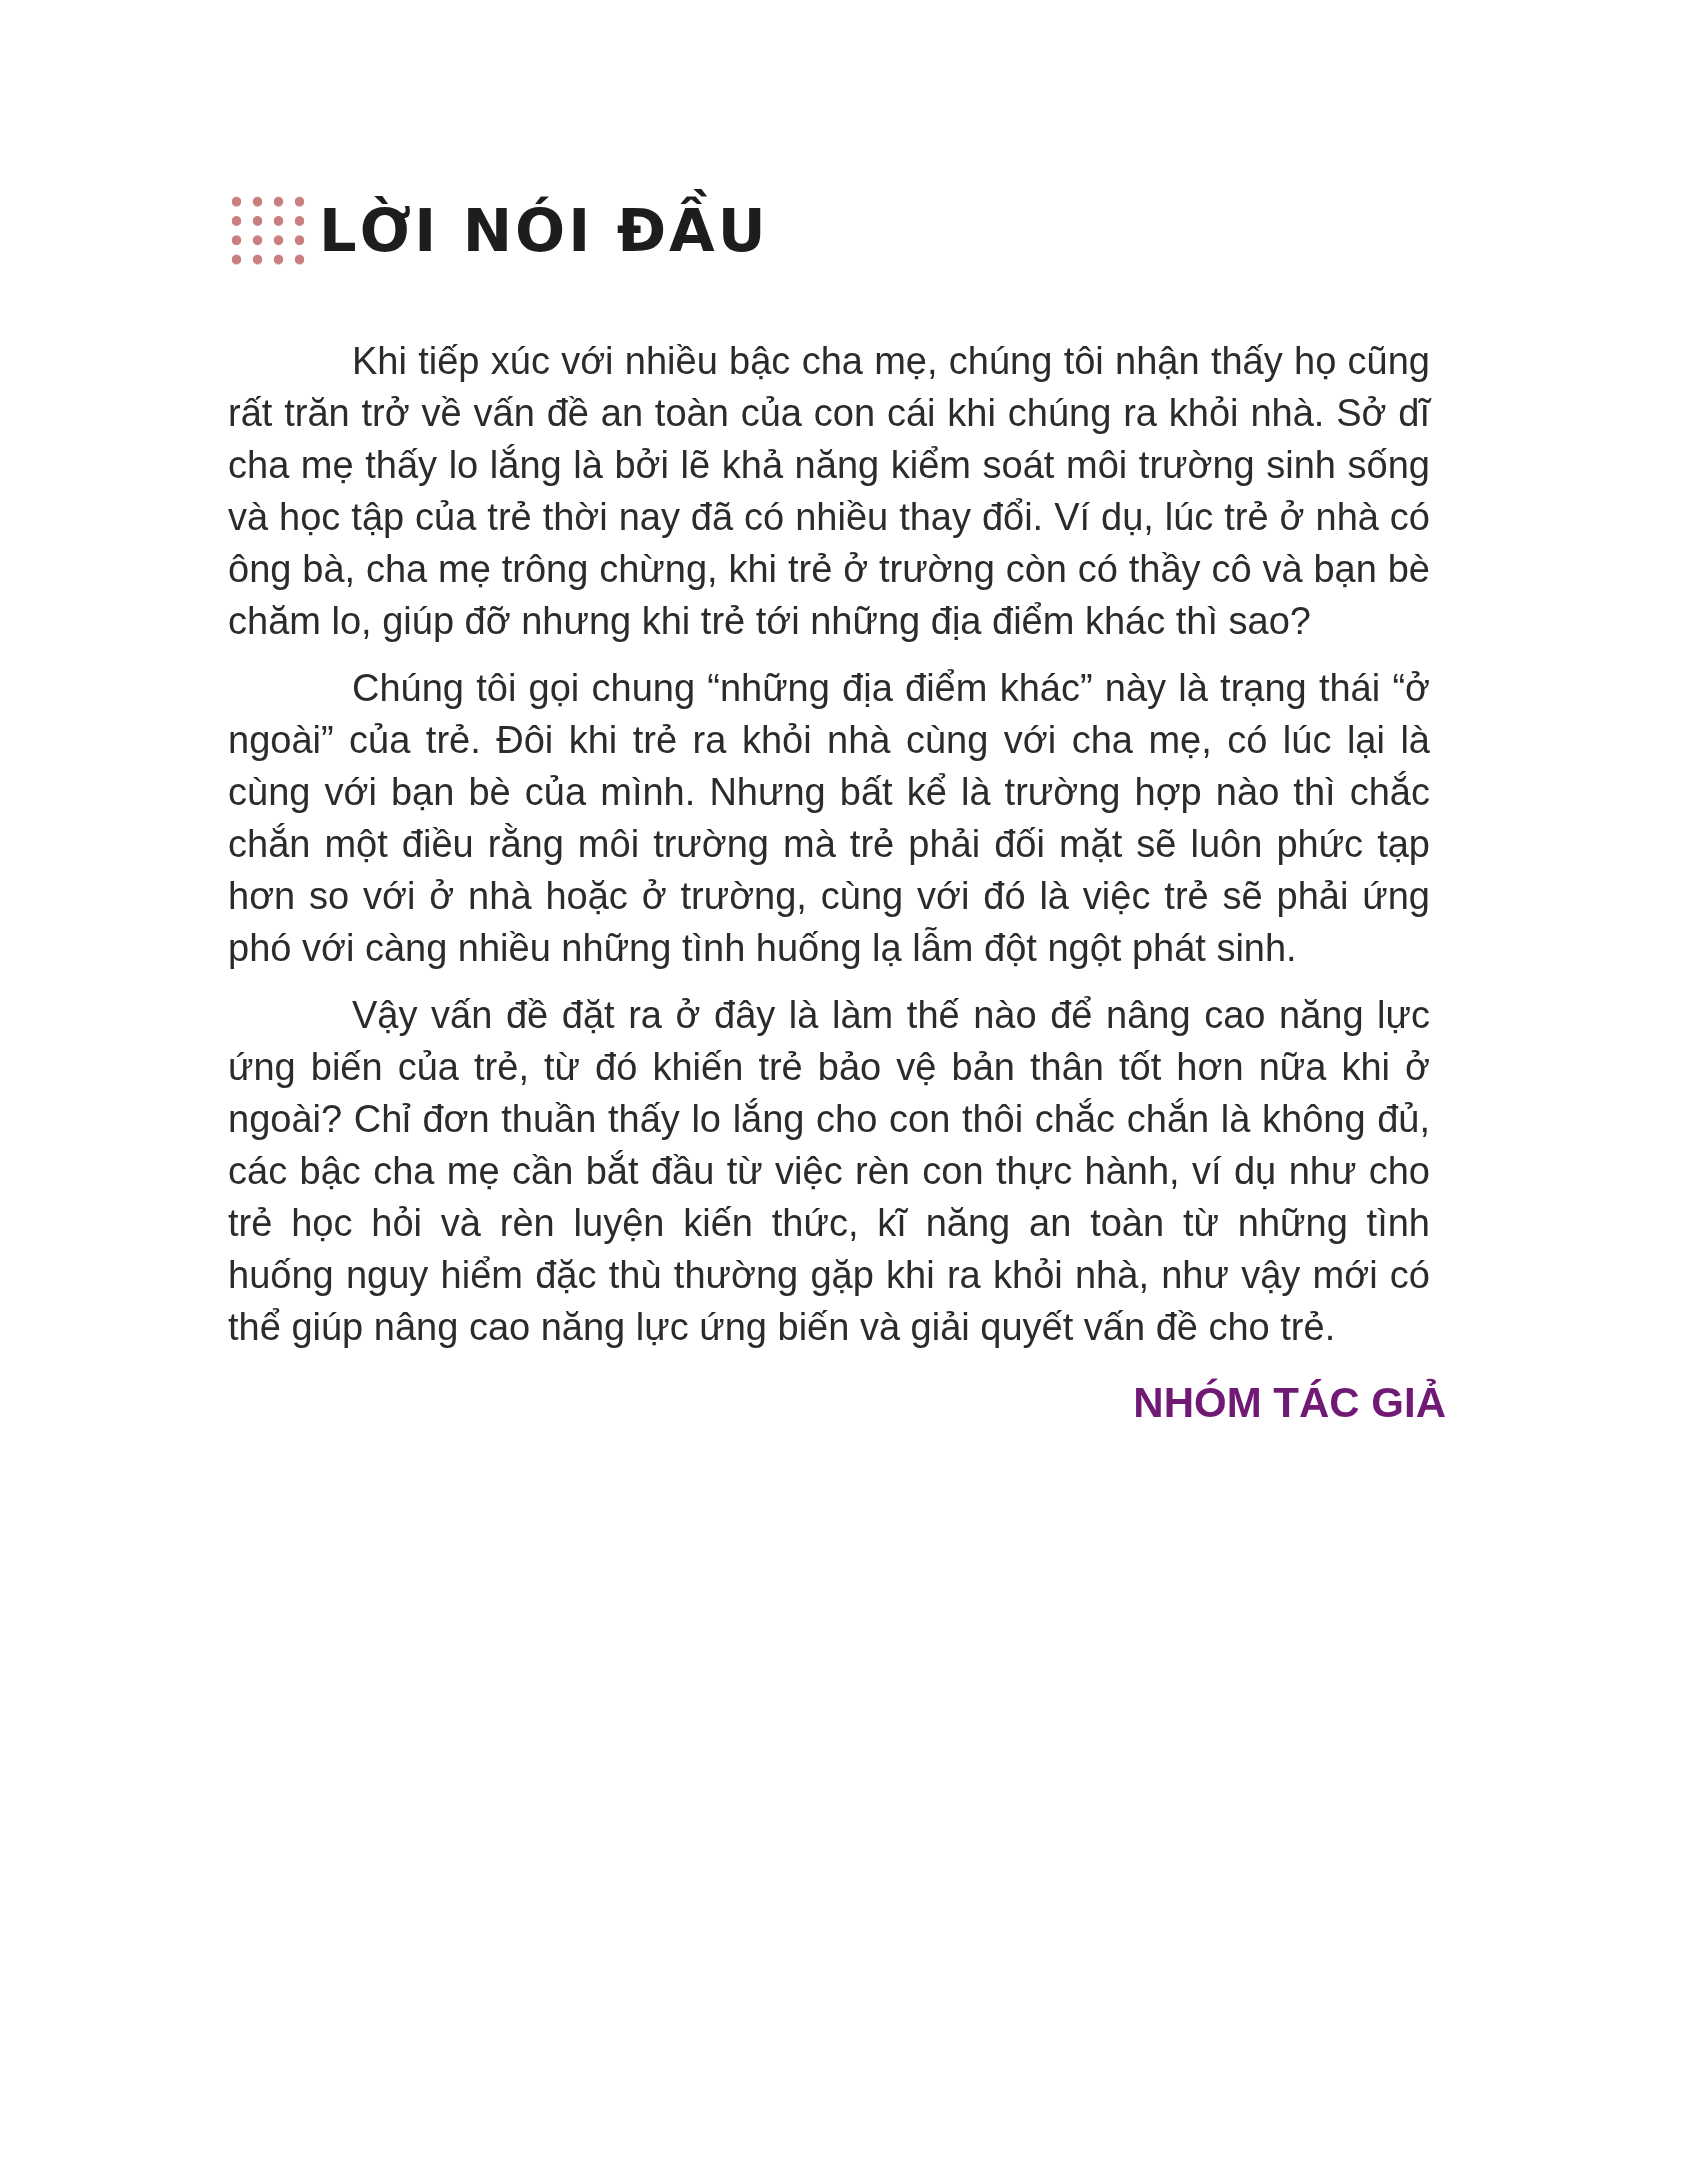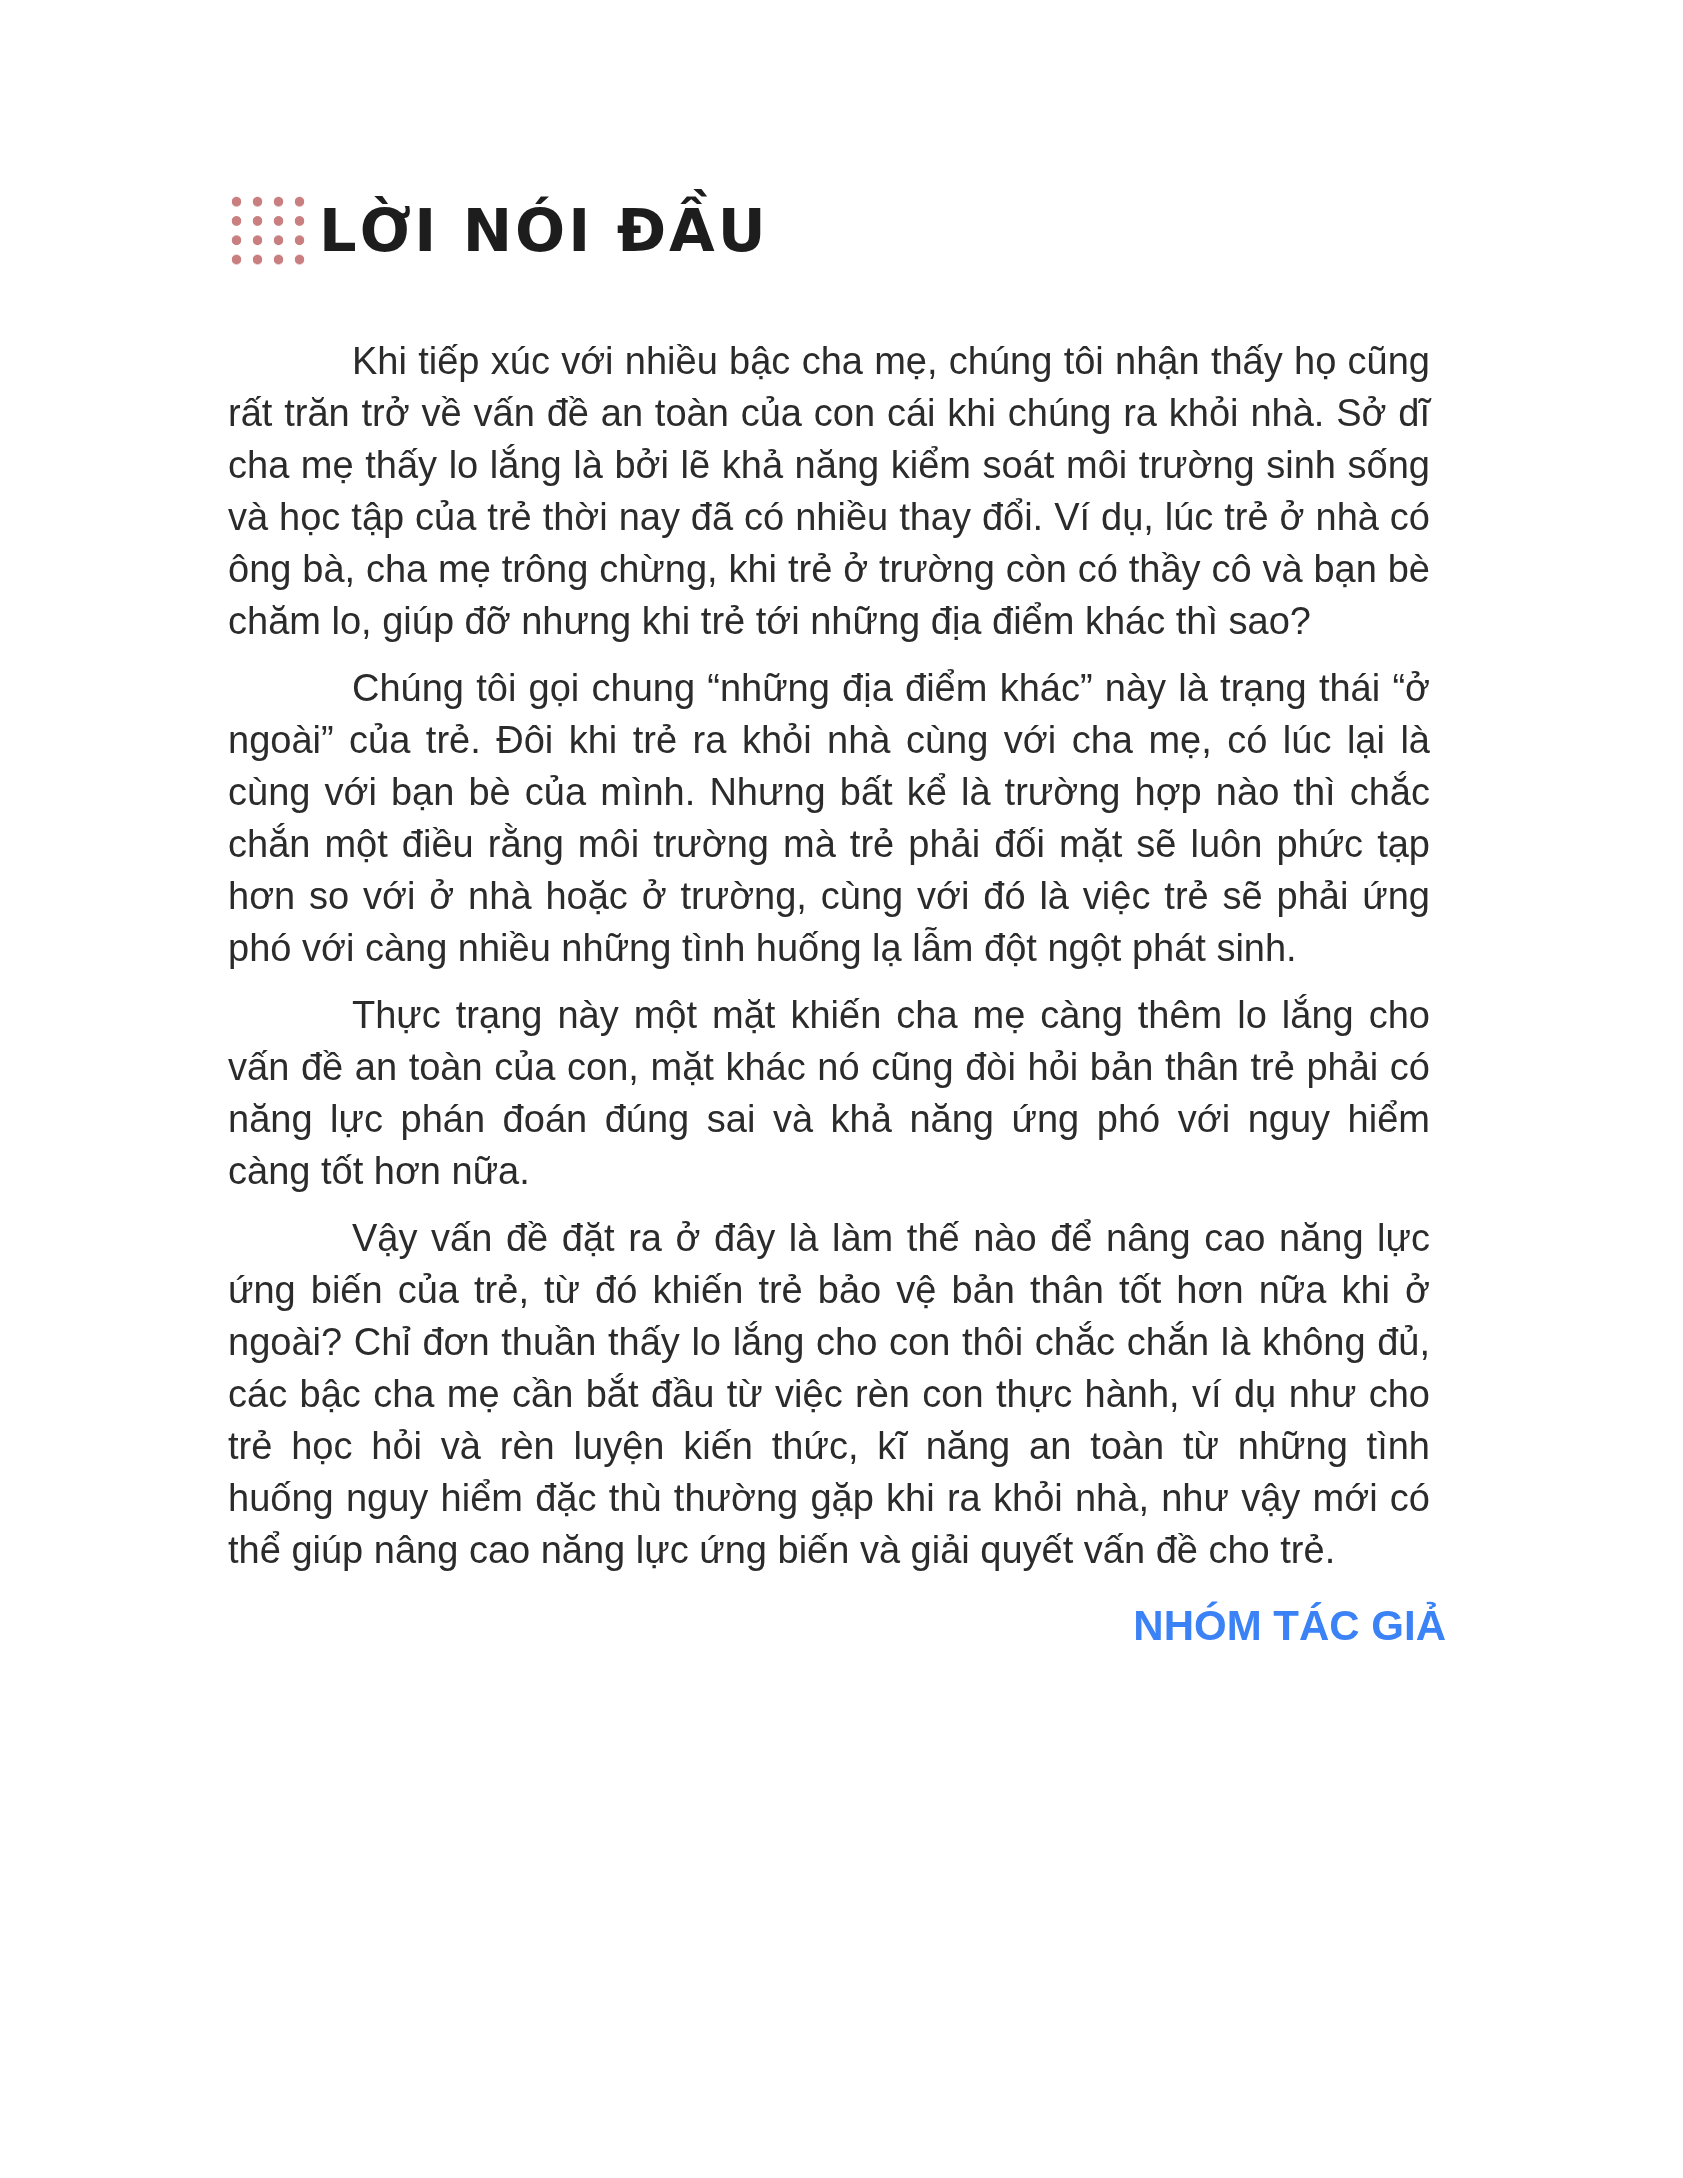--- a/index.html
+++ b/index.html
@@ -55,35 +55,34 @@
     text-align: justify;
     text-indent: 124px;
     font-weight: 400;
   }
   .signature {
     margin-top: 24px;
     text-align: right;
     font-weight: bold;
     font-size: 42px;
     line-height: 51px;
-    color: #3b82f6;
+    color: #701a75;
   }
 </style>
 </head>
 <body>
 
 <div class="page">
 
   <div class="header">
     <div class="dots-ornament"></div>
     <div class="page-title">LỜI NÓI ĐẦU</div>
   </div>
 
   <div class="content">
     <p class="body-par">Khi tiếp xúc với nhiều bậc cha mẹ, chúng tôi nhận thấy họ cũng rất trăn trở về vấn đề an toàn của con cái khi chúng ra khỏi nhà. Sở dĩ cha mẹ thấy lo lắng là bởi lẽ khả năng kiểm soát môi trường sinh sống và học tập của trẻ thời nay đã có nhiều thay đổi. Ví dụ, lúc trẻ ở nhà có ông bà, cha mẹ trông chừng, khi trẻ ở trường còn có thầy cô và bạn bè chăm lo, giúp đỡ nhưng khi trẻ tới những địa điểm khác thì sao?</p>
     <p class="body-par">Chúng tôi gọi chung “những địa điểm khác” này là trạng thái “ở ngoài” của trẻ. Đôi khi trẻ ra khỏi nhà cùng với cha mẹ, có lúc lại là cùng với bạn bè của mình. Nhưng bất kể là trường hợp nào thì chắc chắn một điều rằng môi trường mà trẻ phải đối mặt sẽ luôn phức tạp hơn so với ở nhà hoặc ở trường, cùng với đó là việc trẻ sẽ phải ứng phó với càng nhiều những tình huống lạ lẫm đột ngột phát sinh.</p>
-    <p class="body-par">Thực trạng này một mặt khiến cha mẹ càng thêm lo lắng cho vấn đề an toàn của con, mặt khác nó cũng đòi hỏi bản thân trẻ phải có năng lực phán đoán đúng sai và khả năng ứng phó với nguy hiểm càng tốt hơn nữa.</p>
     <p class="body-par">Vậy vấn đề đặt ra ở đây là làm thế nào để nâng cao năng lực ứng biến của trẻ, từ đó khiến trẻ bảo vệ bản thân tốt hơn nữa khi ở ngoài? Chỉ đơn thuần thấy lo lắng cho con thôi chắc chắn là không đủ, các bậc cha mẹ cần bắt đầu từ việc rèn con thực hành, ví dụ như cho trẻ học hỏi và rèn luyện kiến thức, kĩ năng an toàn từ những tình huống nguy hiểm đặc thù thường gặp khi ra khỏi nhà, như vậy mới có thể giúp nâng cao năng lực ứng biến và giải quyết vấn đề cho trẻ.</p>
     <div class="signature">NHÓM TÁC GIẢ</div>
   </div>
 
 </div>
 
 
 </body></html>

